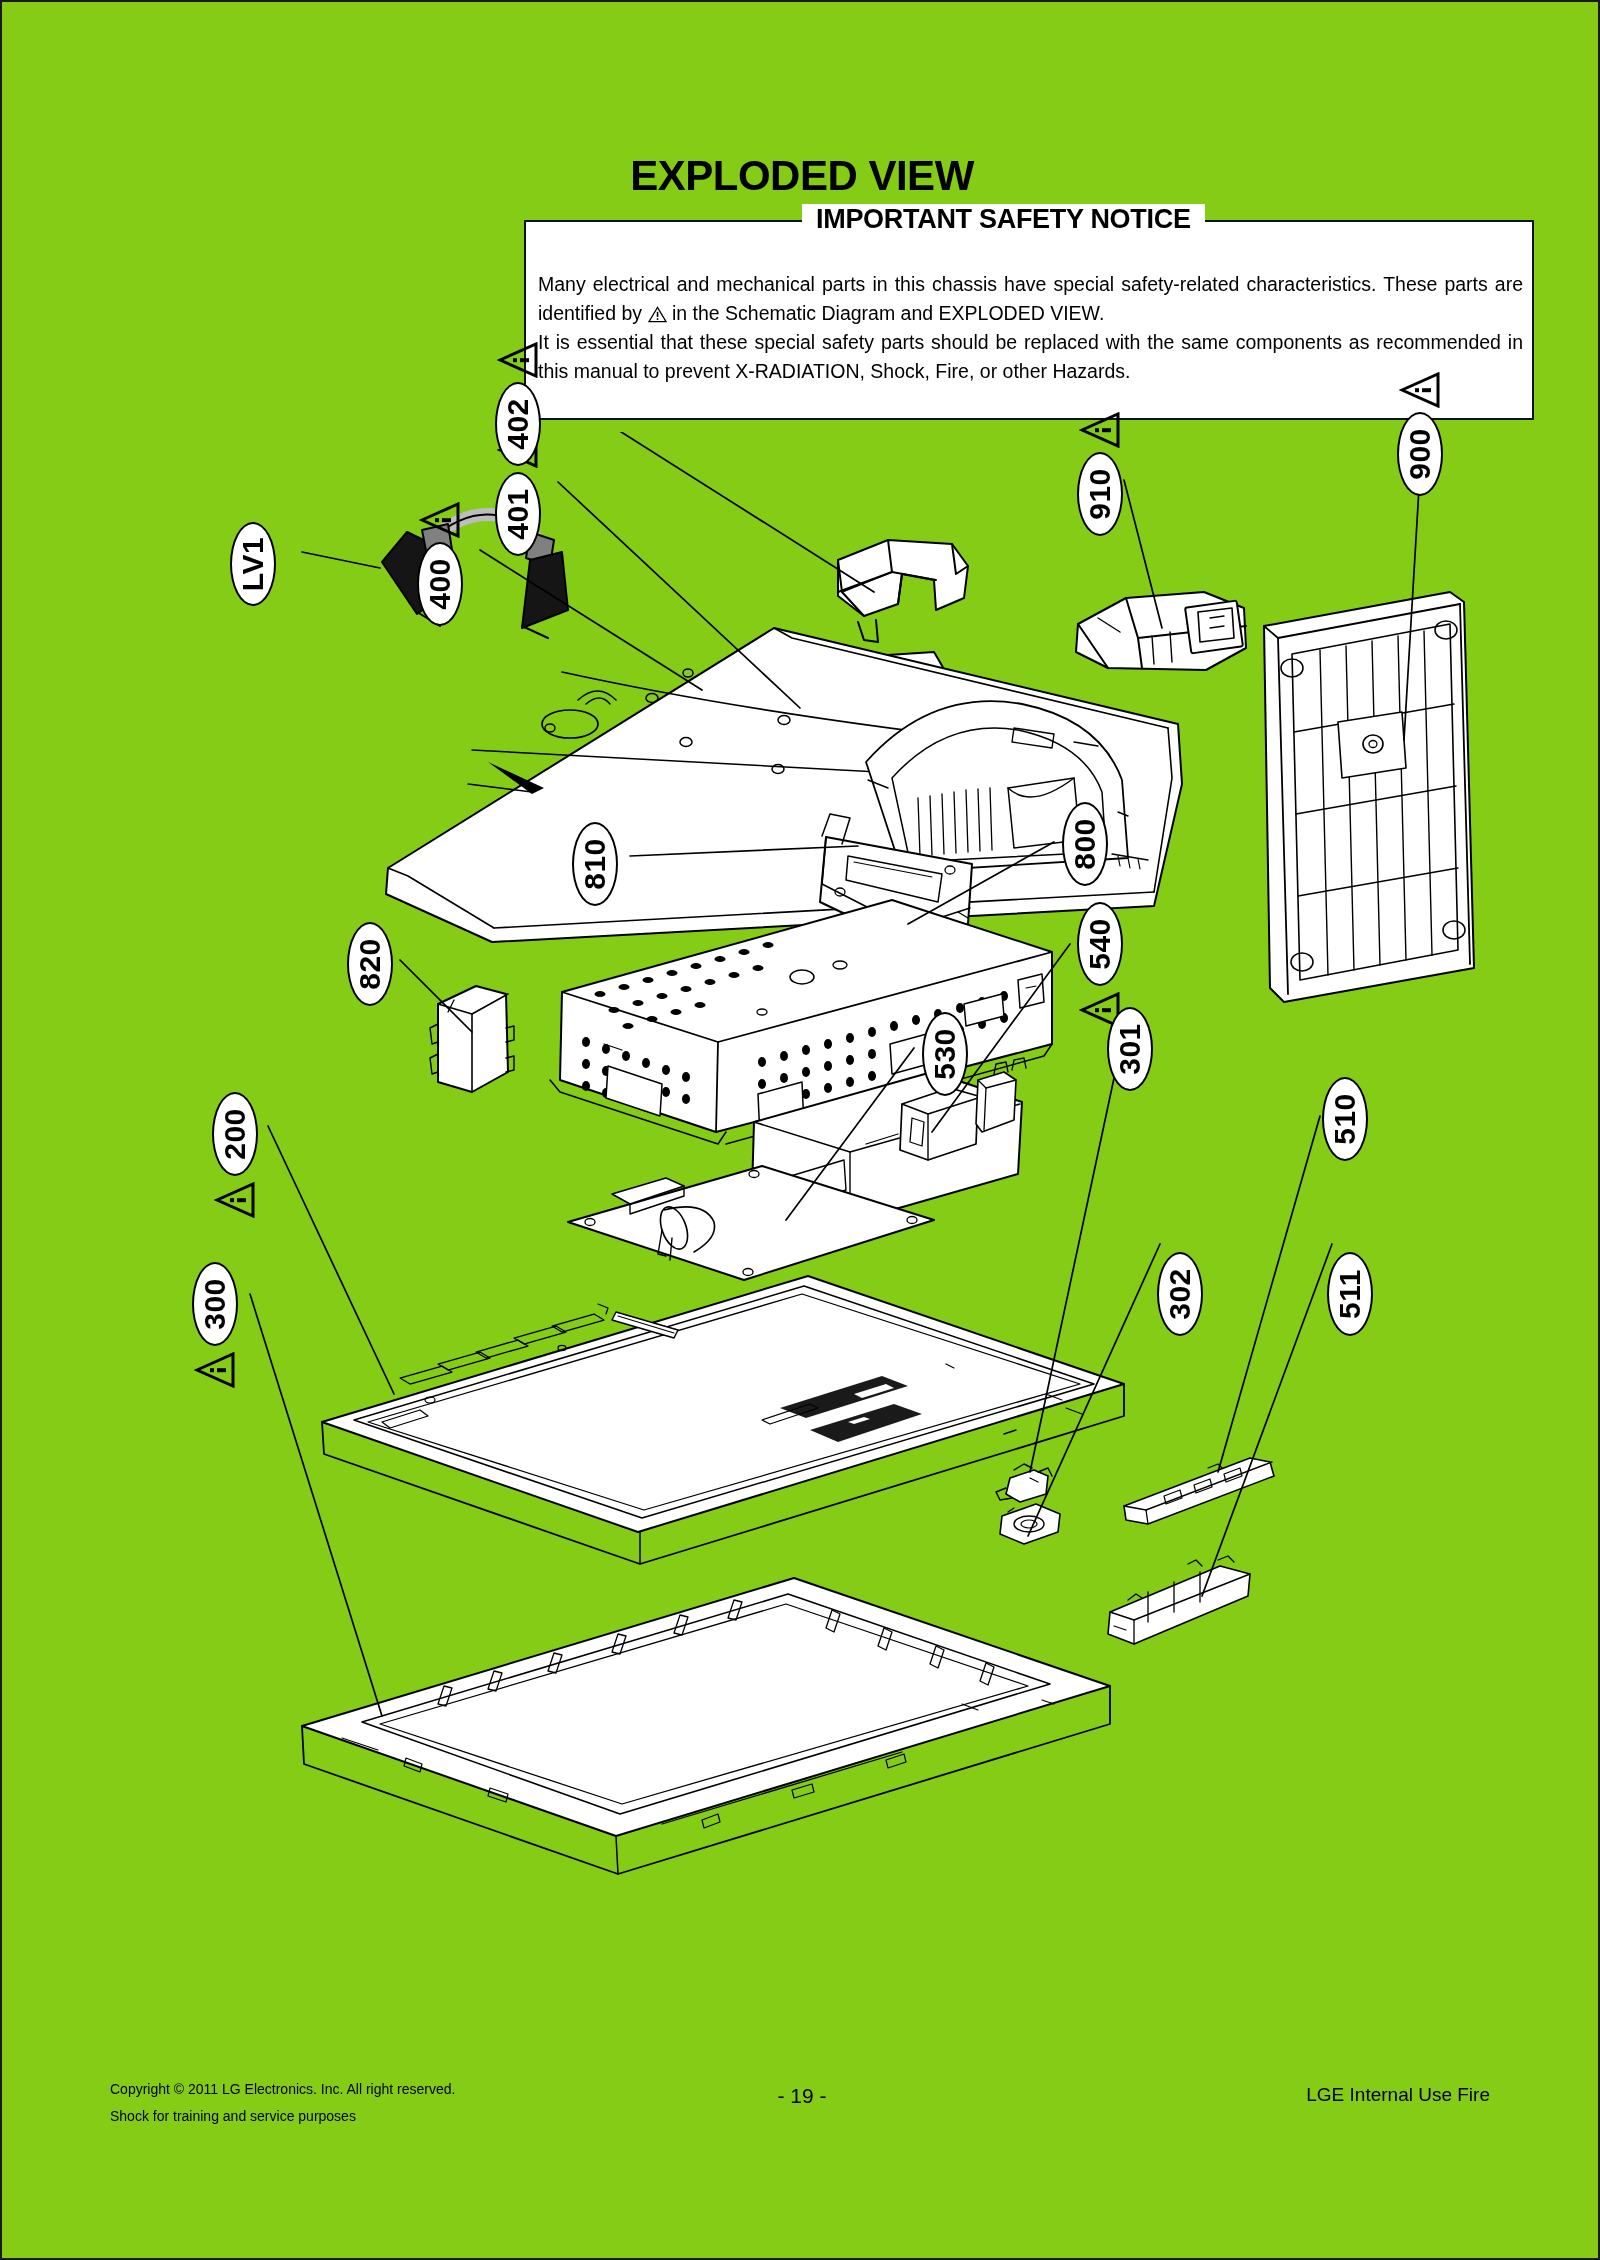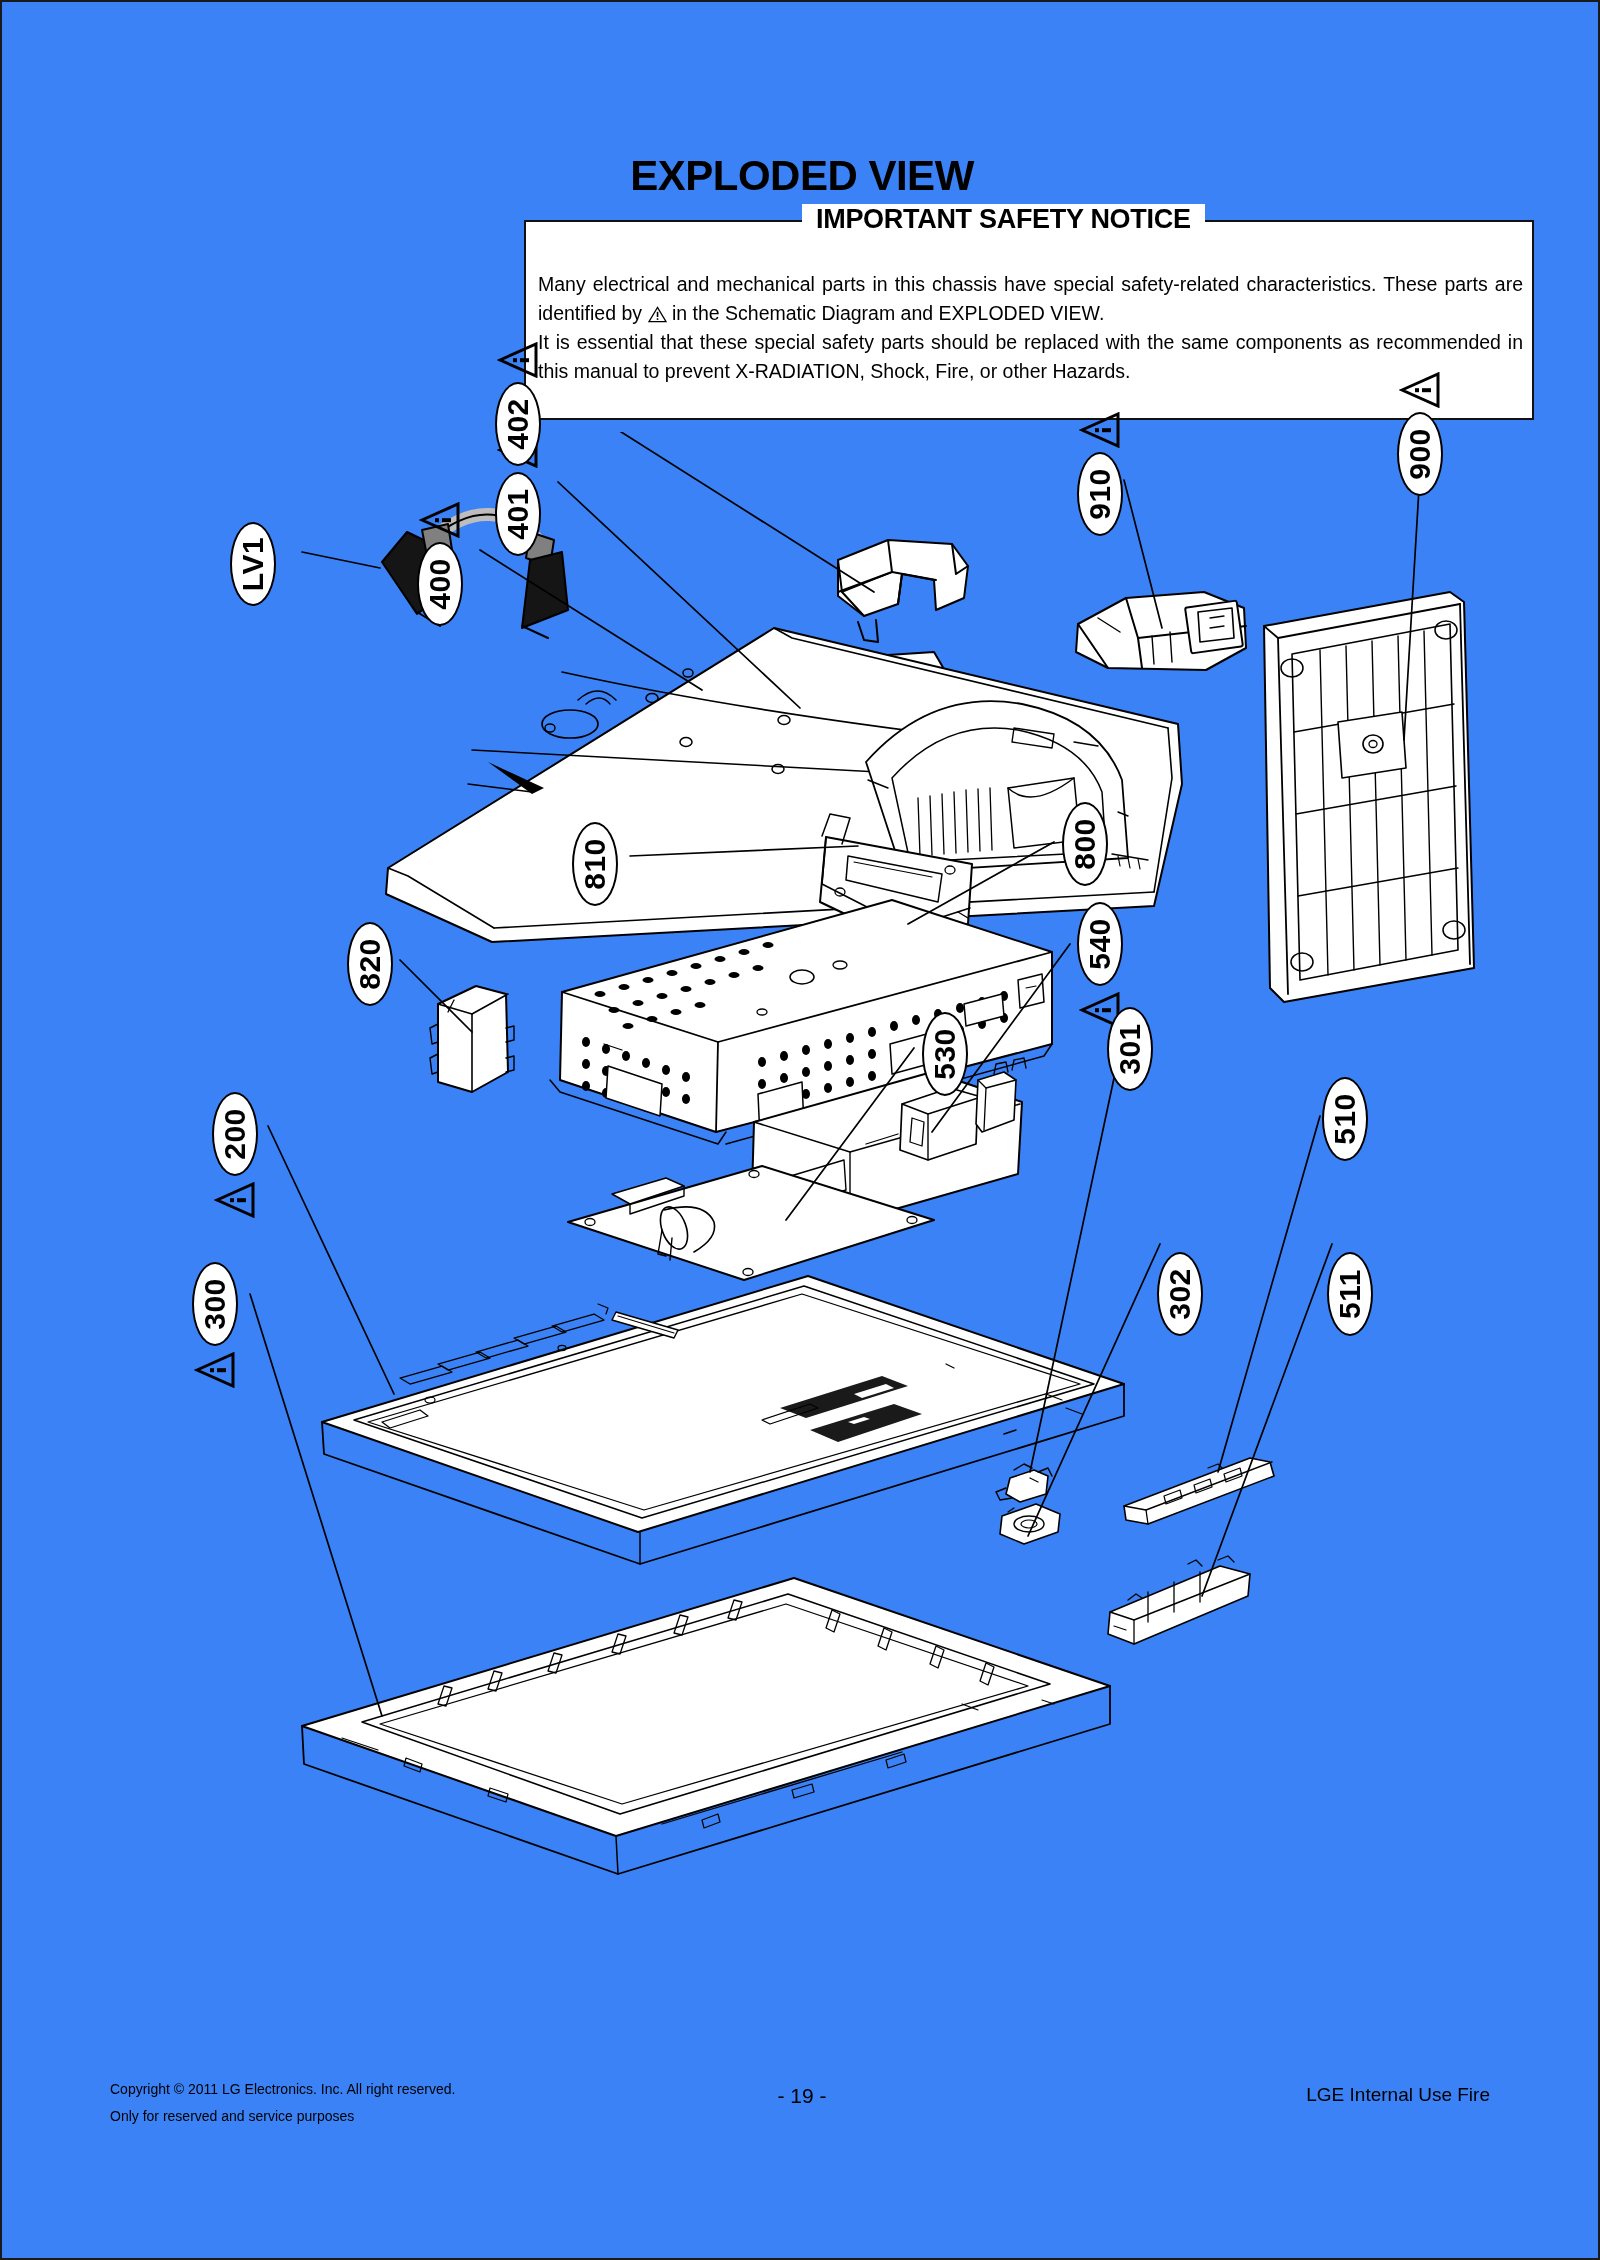--- a/index.html
+++ b/index.html
@@ -3,21 +3,21 @@
 <meta charset="utf-8">
 <title>Exploded View</title>
 <style>
   html,body{margin:0;padding:0;background:#fff;}
   body{
     width:1600px;height:2260px;position:relative;overflow:hidden;
     font-family:"Liberation Sans", sans-serif;color:#000;
   }
   #page{
     position:absolute;left:0;top:0;width:1600px;height:2260px;
-    box-sizing:border-box;border:2px solid #1a1a1a;background:#3b82f6;text-decoration:underline;
+    box-sizing:border-box;border:2px solid #1a1a1a;background:#84cc16;text-decoration:underline;
   }
 
   
   #title{
     position:absolute;left:0;top:150px;width:1600px;text-align:center;
     font-size:42px;font-weight:bold;letter-spacing:-0.5px;
   }
 
   
   #safety-box{
@@ -638,18 +638,18 @@
             <polygon points="3,18 39,2 39,34" fill="none" stroke="#000" stroke-width="3"></polygon>
             <rect x="23" y="16.2" width="9" height="4" fill="#000"></rect>
             <rect x="16" y="16.2" width="4" height="4" fill="#000"></rect>
           </svg>
         </div>
       </div>
     </div>
 
   <div id="footer-left">
     <div>Copyright © 2011 LG Electronics. Inc. All right reserved.</div>
-    <div>Only for reserved and service purposes</div>
+    <div>Shock for training and service purposes</div>
   </div>
   <div id="footer-center">- 19 -</div>
   <div id="footer-right">LGE Internal Use Fire</div>
 
 </div>
 
 </body></html>

